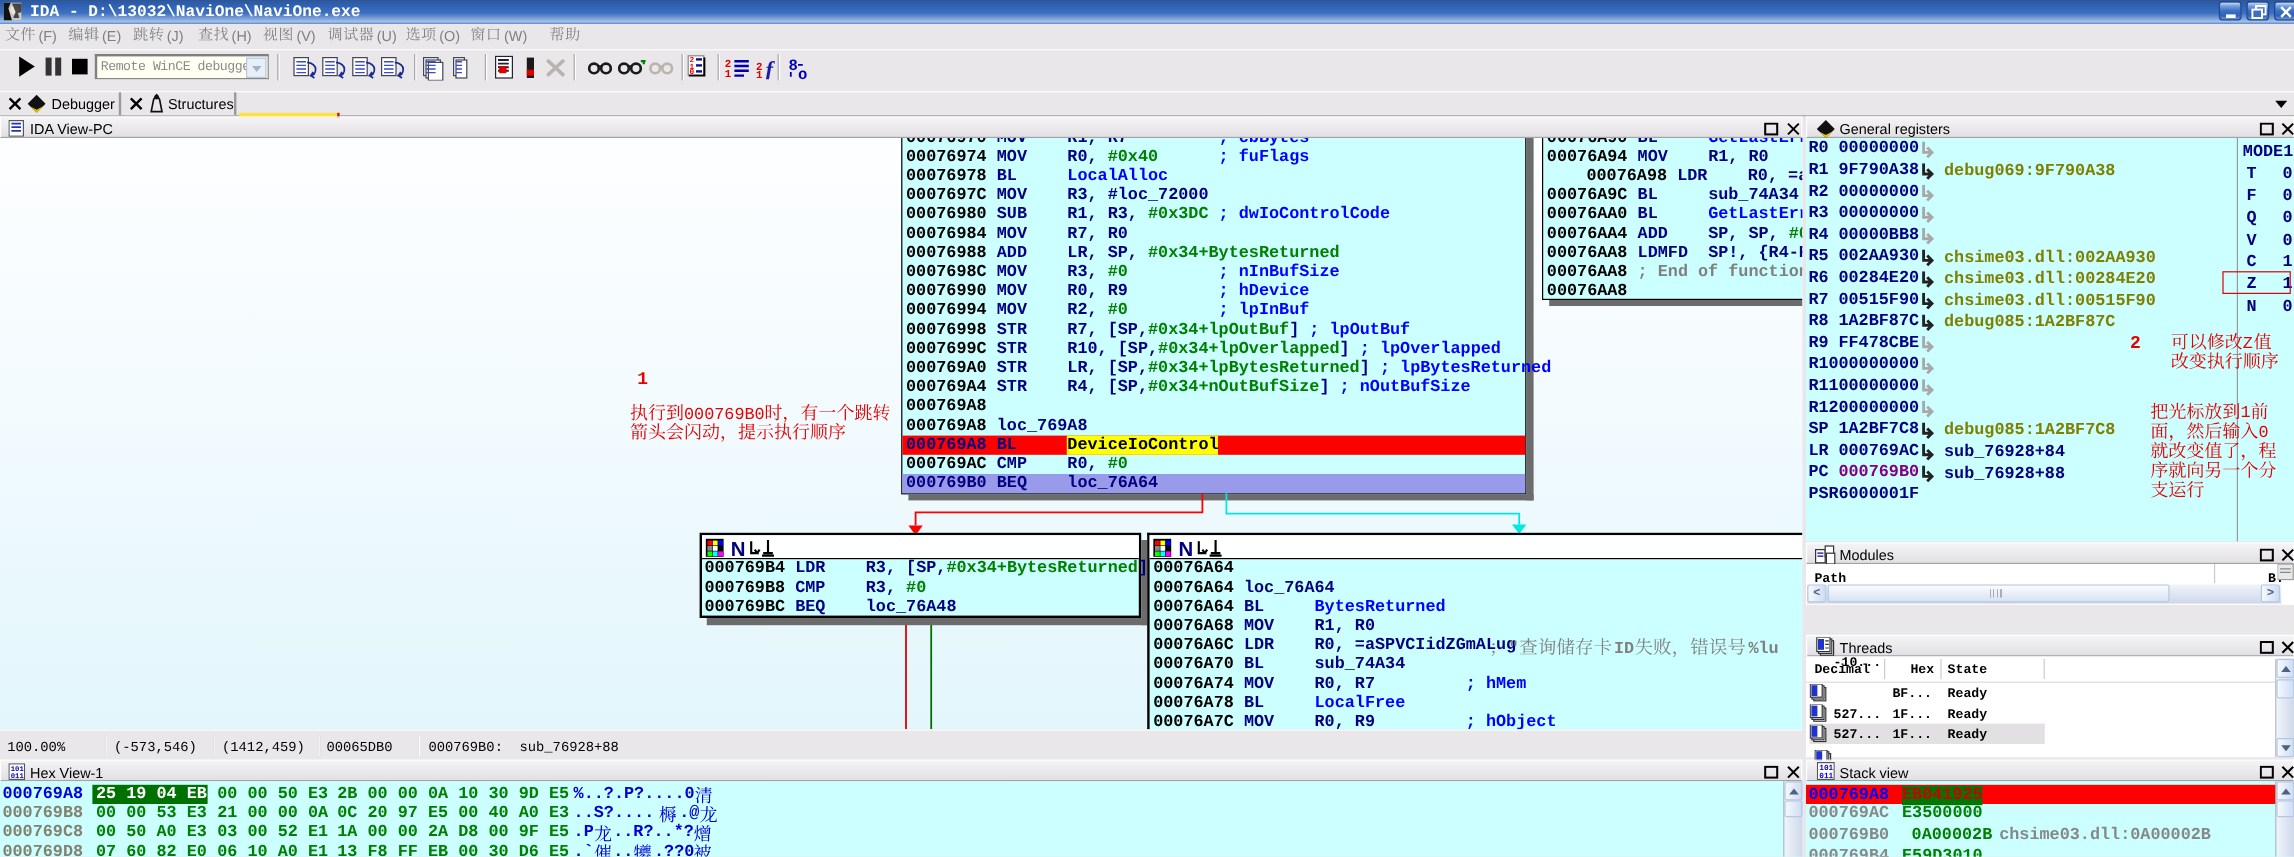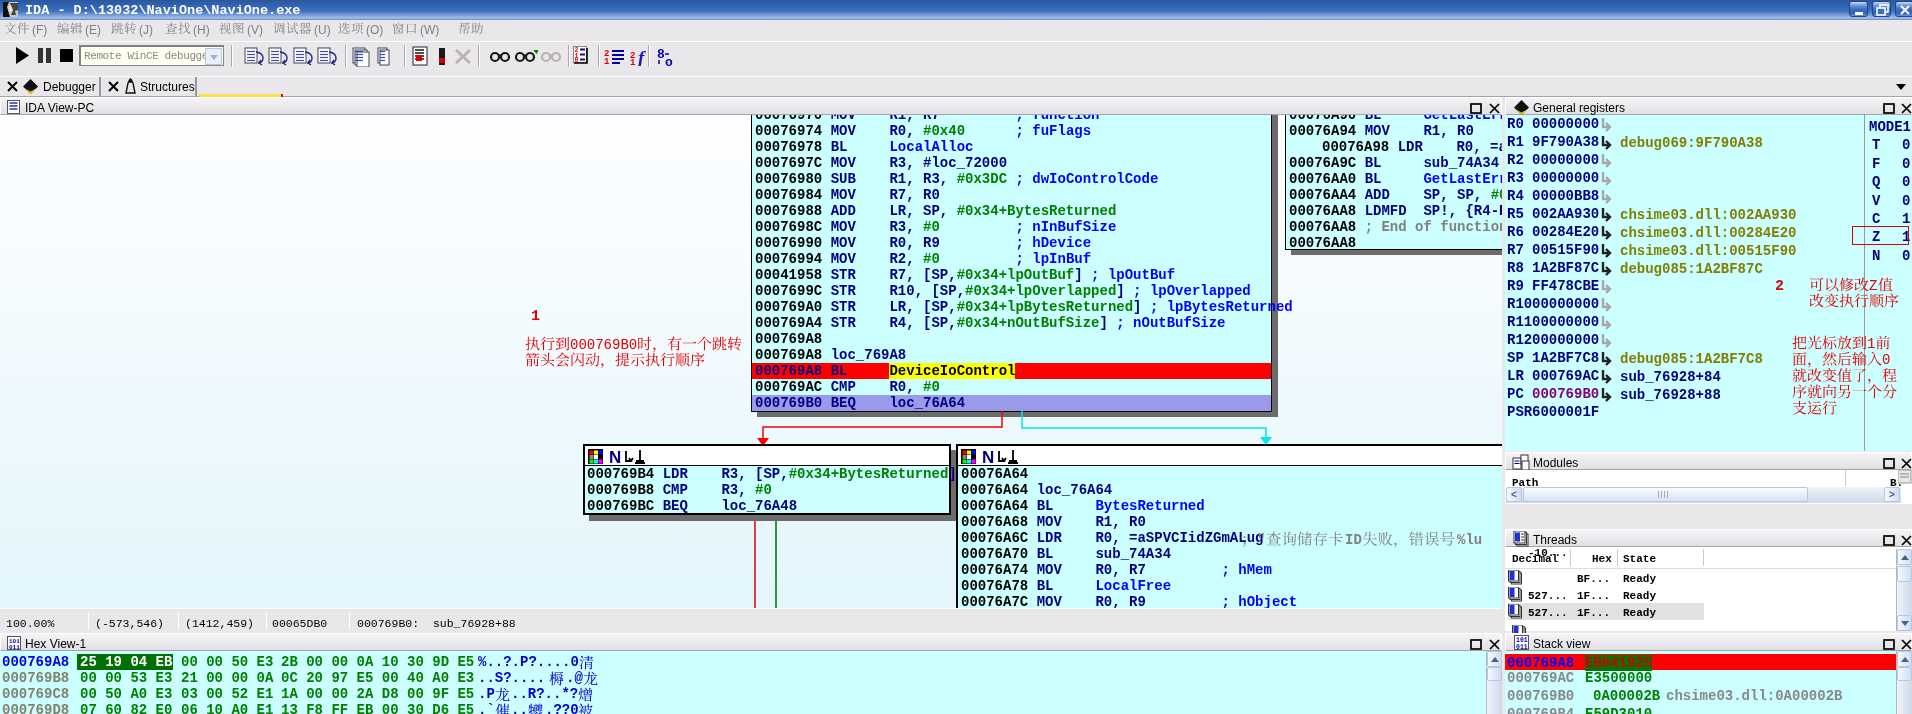--- a/index.html
+++ b/index.html
@@ -195,31 +195,31 @@
         <rect x="1" y="1" width="10" height="9" fill="none" stroke="#000" stroke-width="1.7"></rect>
       </svg></div>
     <div class="winbtn" style="left:1487px"><svg width="13" height="12">
         <path d="M2,1 L11,10 M11,1 L2,10" stroke="#000" stroke-width="1.7"></path>
       </svg></div>
   </div>
 <div id="canvas" class="abs" style="left:0;top:115px;width:1502px;height:493px;background:linear-gradient(#fdfeff 0%,#f4fbfe 40%,#e2f6fc 100%);overflow:hidden;">
     <div class="abs" style="left:1272px;top:0px;width:6px;height:302px;background:#6c6c6c;"></div>
     <div class="abs" style="left:757px;top:297px;width:521px;height:5px;background:#6c6c6c;"></div>
     <div class="abs" style="left:751px;top:-9px;width:521px;height:306px;background:#ccffff;border:1.5px solid #000;"></div>
-    <div class="cl" style="left:755px;top:-8px;"><span style="color:#000000;">00076970 </span><span style="color:#000080;">MOV    </span><span style="color:#000080;">R1, R7</span>         <span style="color:#0000ff;">; function</span></div>
+    <div class="cl" style="left:755px;top:-8px;"><span style="color:#000000;">00076970 </span><span style="color:#000080;">MOV    </span><span style="color:#000080;">R1, R7</span>         <span style="color:#0000ff;">; cbBytes</span></div>
     <div class="cl" style="left:755px;top:8px;"><span style="color:#000000;">00076974 </span><span style="color:#000080;">MOV    </span><span style="color:#000080;">R0, </span><span style="color:#008000;">#0x40</span>      <span style="color:#0000ff;">; fuFlags</span></div>
     <div class="cl" style="left:755px;top:24px;"><span style="color:#000000;">00076978 </span><span style="color:#000080;">BL     </span><span style="color:#0000ff;">LocalAlloc</span></div>
     <div class="cl" style="left:755px;top:40px;"><span style="color:#000000;text-align:center;">0007697C </span><span style="color:#000080;">MOV    </span><span style="color:#000080;">R3, </span><span style="color:#000080;">#loc_72000</span></div>
     <div class="cl" style="left:755px;top:56px;"><span style="color:#000000;">00076980 </span><span style="color:#000080;">SUB    </span><span style="color:#000080;">R1, R3, </span><span style="color:#008000;">#0x3DC</span> <span style="color:#0000ff;">; dwIoControlCode</span></div>
     <div class="cl" style="left:755px;top:72px;"><span style="color:#000000;">00076984 </span><span style="color:#000080;">MOV    </span><span style="color:#000080;">R7, R0</span></div>
     <div class="cl" style="left:755px;top:88px;"><span style="color:#000000;">00076988 </span><span style="color:#000080;">ADD    </span><span style="color:#000080;">LR, SP, </span><span style="color:#008000;">#0x34+BytesReturned</span></div>
     <div class="cl" style="left:755px;top:104px;"><span style="color:#000000;">0007698C </span><span style="color:#000080;">MOV    </span><span style="color:#000080;">R3, </span><span style="color:#008000;">#0</span>         <span style="color:#0000ff;">; nInBufSize</span></div>
     <div class="cl" style="left:755px;top:120px;"><span style="color:#000000;">00076990 </span><span style="color:#000080;">MOV    </span><span style="color:#000080;">R0, R9</span>         <span style="color:#0000ff;">; hDevice</span></div>
     <div class="cl" style="left:755px;top:136px;"><span style="color:#000000;">00076994 </span><span style="color:#000080;">MOV    </span><span style="color:#000080;">R2, </span><span style="color:#008000;">#0</span>         <span style="color:#0000ff;">; lpInBuf</span></div>
-    <div class="cl" style="left:755px;top:152px;"><span style="color:#000000;">00041958 </span><span style="color:#000080;">STR    </span><span style="color:#000080;">R7, [SP,</span><span style="color:#008000;">#0x34+lpOutBuf</span><span style="color:#000080;">] </span><span style="color:#0000ff;">; lpOutBuf</span></div>
+    <div class="cl" style="left:755px;top:152px;"><span style="color:#000000;">00076998 </span><span style="color:#000080;">STR    </span><span style="color:#000080;">R7, [SP,</span><span style="color:#008000;">#0x34+lpOutBuf</span><span style="color:#000080;">] </span><span style="color:#0000ff;">; lpOutBuf</span></div>
     <div class="cl" style="left:755px;top:168px;"><span style="color:#000000;">0007699C </span><span style="color:#000080;">STR    </span><span style="color:#000080;">R10, [SP,</span><span style="color:#008000;">#0x34+lpOverlapped</span><span style="color:#000080;">] </span><span style="color:#0000ff;">; lpOverlapped</span></div>
     <div class="cl" style="left:755px;top:184px;"><span style="color:#000000;">000769A0 </span><span style="color:#000080;">STR    </span><span style="color:#000080;">LR, [SP,</span><span style="color:#008000;">#0x34+lpBytesReturned</span><span style="color:#000080;">] </span><span style="color:#0000ff;">; lpBytesReturned</span></div>
     <div class="cl" style="left:755px;top:200px;"><span style="color:#000000;">000769A4 </span><span style="color:#000080;">STR    </span><span style="color:#000080;">R4, [SP,</span><span style="color:#008000;">#0x34+nOutBufSize</span><span style="color:#000080;">] </span><span style="color:#0000ff;">; nOutBufSize</span></div>
     <div class="cl" style="left:755px;top:216px;"><span style="color:#000000;">000769A8</span></div>
     <div class="cl" style="left:755px;top:232px;"><span style="color:#000000;">000769A8 </span><span style="color:#000080;">loc_769A8</span></div>
     <div class="abs" style="left:752px;top:248px;width:519px;height:16px;background:#ff0000;"></div>
     <div class="cl" style="left:755px;top:248px;"><span style="color:#000080;">000769A8 </span><span style="color:#000080;">BL     </span><span style="color:#000000;background:#ffff00;">DeviceIoControl</span></div>
     <div class="cl" style="left:755px;top:264px;"><span style="color:#000000;">000769AC </span><span style="color:#000080;">CMP    </span><span style="color:#000080;">R0, </span><span style="color:#008000;">#0</span></div>
     <div class="abs" style="left:752px;top:280px;width:519px;height:16px;background:#9a9aea;"></div>
     <div class="cl" style="left:755px;top:280px;"><span style="color:#000080;">000769B0 </span><span style="color:#000080;">BEQ    </span><span style="color:#000080;">loc_76A64</span></div>

